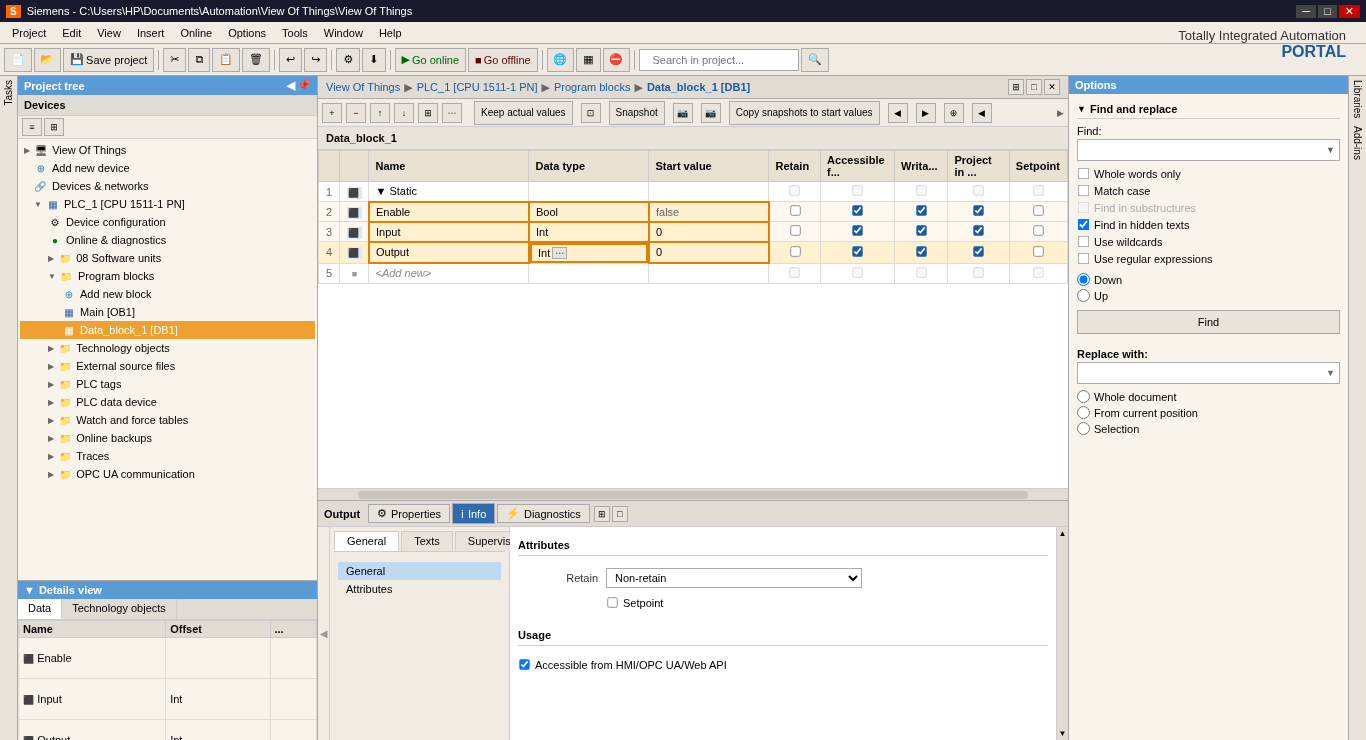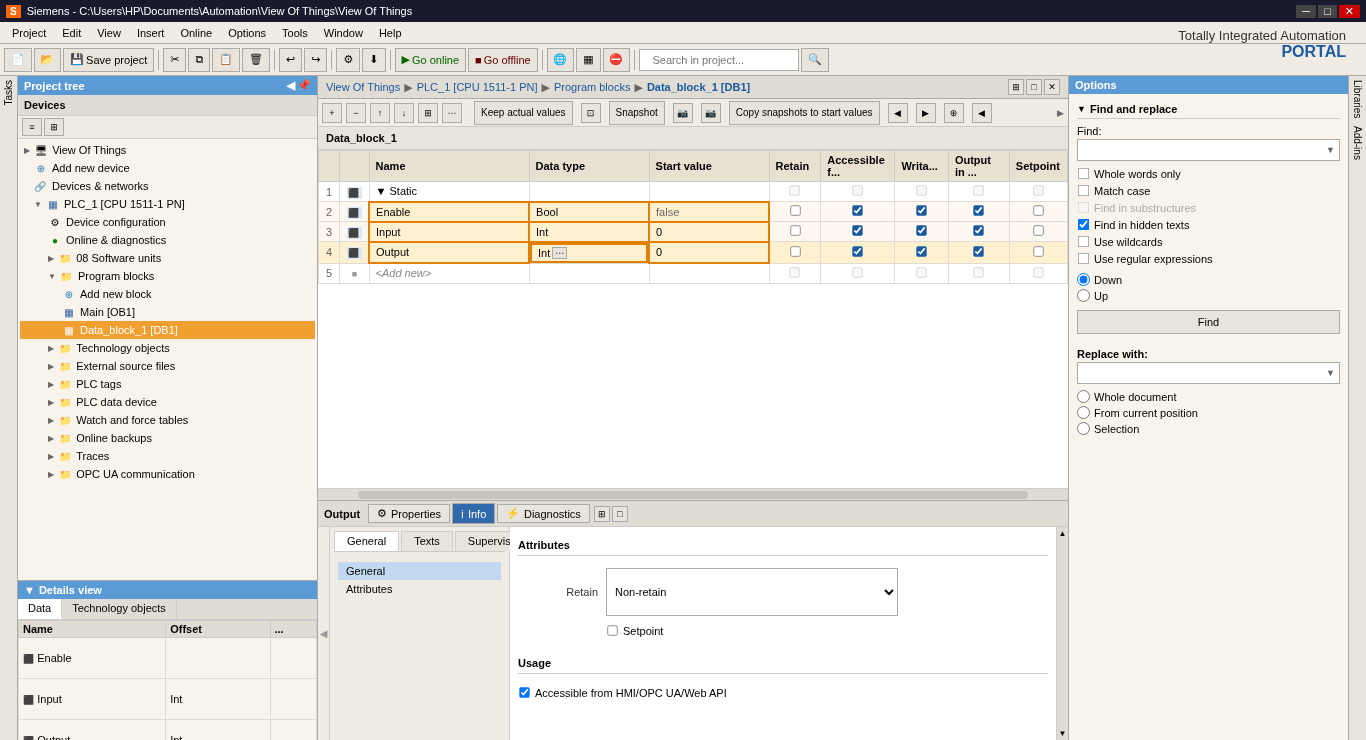--- a/index.html
+++ b/index.html
@@ -84,21 +84,21 @@
     .output-tab-btn.active { background: #316aac; color: white; }
     #output-body { display: flex; flex: 1; overflow: hidden; }
     #output-left-tabs { width: 180px; background: #f0ece4; border-right: 1px solid #ccc; padding: 4px; display: flex; flex-direction: column; gap: 2px; }
     .output-left-tab { padding: 3px 8px; cursor: pointer; font-size: 11px; }
     .output-left-tab.active { background: #c0d8f0; }
     #output-main { flex: 1; overflow: auto; padding: 8px; background: white; }
     .attributes-section { }
     .attr-title { font-weight: bold; font-size: 11px; padding: 4px 0; border-bottom: 1px solid #ccc; margin-bottom: 8px; }
     .attr-row { display: flex; align-items: center; gap: 8px; padding: 4px 0; }
     .attr-label { width: 80px; text-align: right; color: #333; }
-    .attr-select { border: 1px solid #aaa; padding: 16px 4px; background: white; width: 292px; }
+    .attr-select { border: 1px solid #aaa; padding: 2px 4px; background: white; width: 256px; }
     .attr-checkbox { display: flex; align-items: center; gap: 4px; }
     .usage-section { margin-top: 12px; }
     .usage-title { font-weight: bold; font-size: 11px; padding: 4px 0; border-bottom: 1px solid #ccc; margin-bottom: 8px; }
     .prop-tabs { display: flex; gap: 0; border-bottom: 1px solid #ccc; margin-bottom: 0; }
     .prop-tab { padding: 3px 12px; cursor: pointer; border: 1px solid #ccc; border-bottom: none; background: #e8e4dc; font-size: 11px; margin-right: 2px; }
     .prop-tab.active { background: white; border-bottom: 1px solid white; }
     .output-tabs { display: flex; align-items: center; gap: 2px; }
 
     
     #right-panel { width: 280px; background: #f8f4ec; border-left: 1px solid #aaa; display: flex; flex-direction: column; }
@@ -447,21 +447,21 @@
         <thead>
           <tr>
             <th style="width:25px;"></th>
             <th style="width:30px;"></th>
             <th style="min-width:160px;">Name</th>
             <th style="min-width:120px;">Data type</th>
             <th style="min-width:120px;">Start value</th>
             <th style="width:60px;">Retain</th>
             <th style="width:80px;">Accessible f...</th>
             <th style="width:60px;">Writa...</th>
-            <th style="width:80px;">Output in ...</th>
+            <th style="width:80px;">Project in ...</th>
             <th style="width:60px;">Setpoint</th>
           </tr>
         </thead>
         <tbody>
 
           <tr>
             <td class="row-num">1</td>
             <td class="cell-icon"><span style="color:#3060a0;font-weight:bold;font-size:9px;background:#e0e8f0;padding:1px 2px;">⬛</span></td>
             <td>▼ Static</td>
             <td></td>

